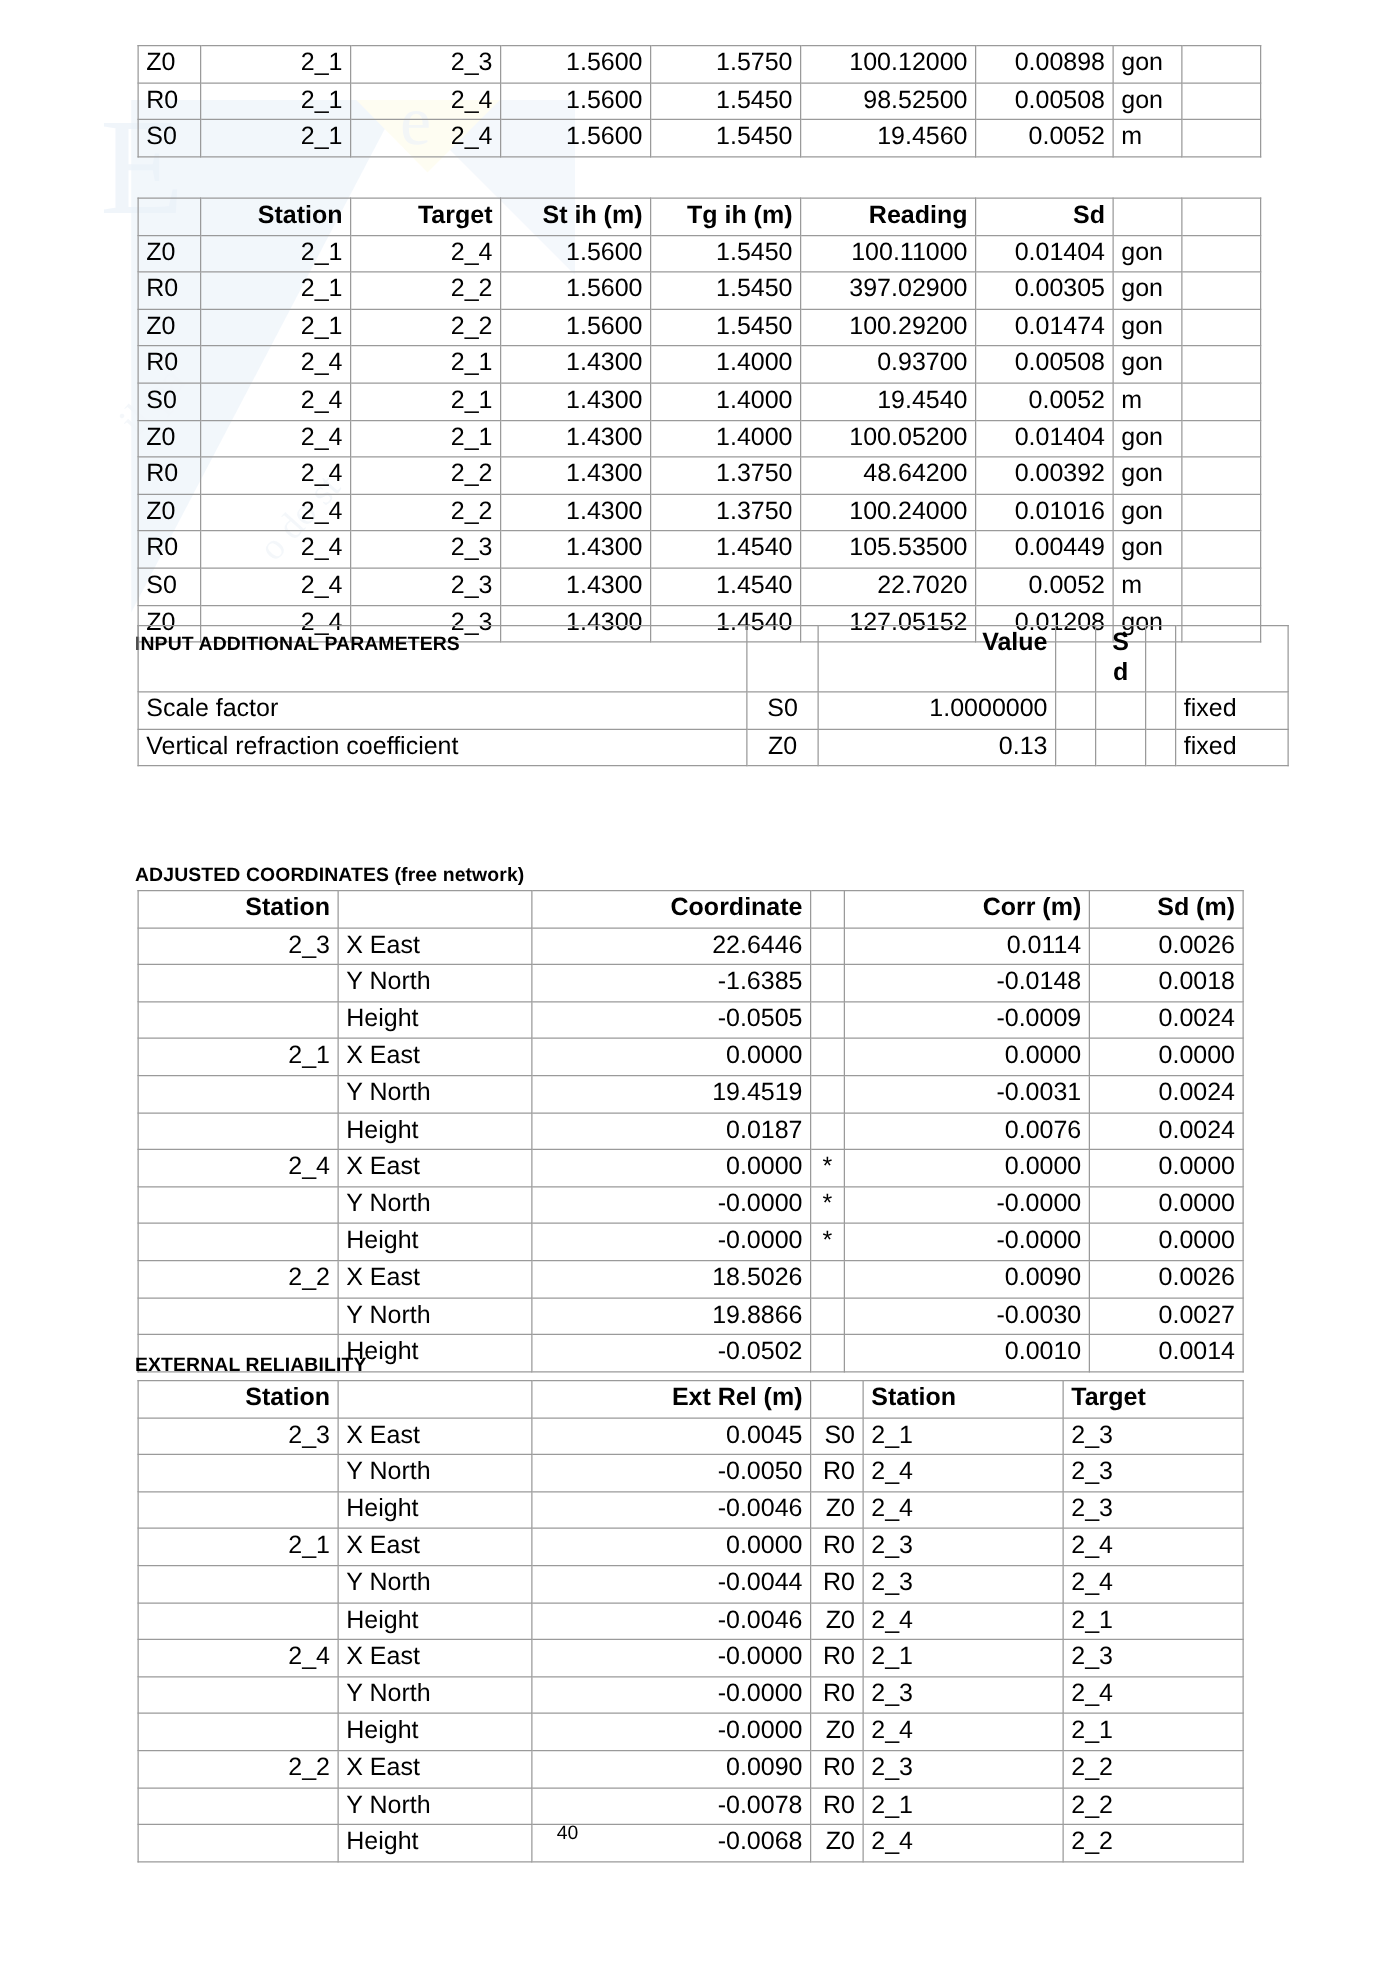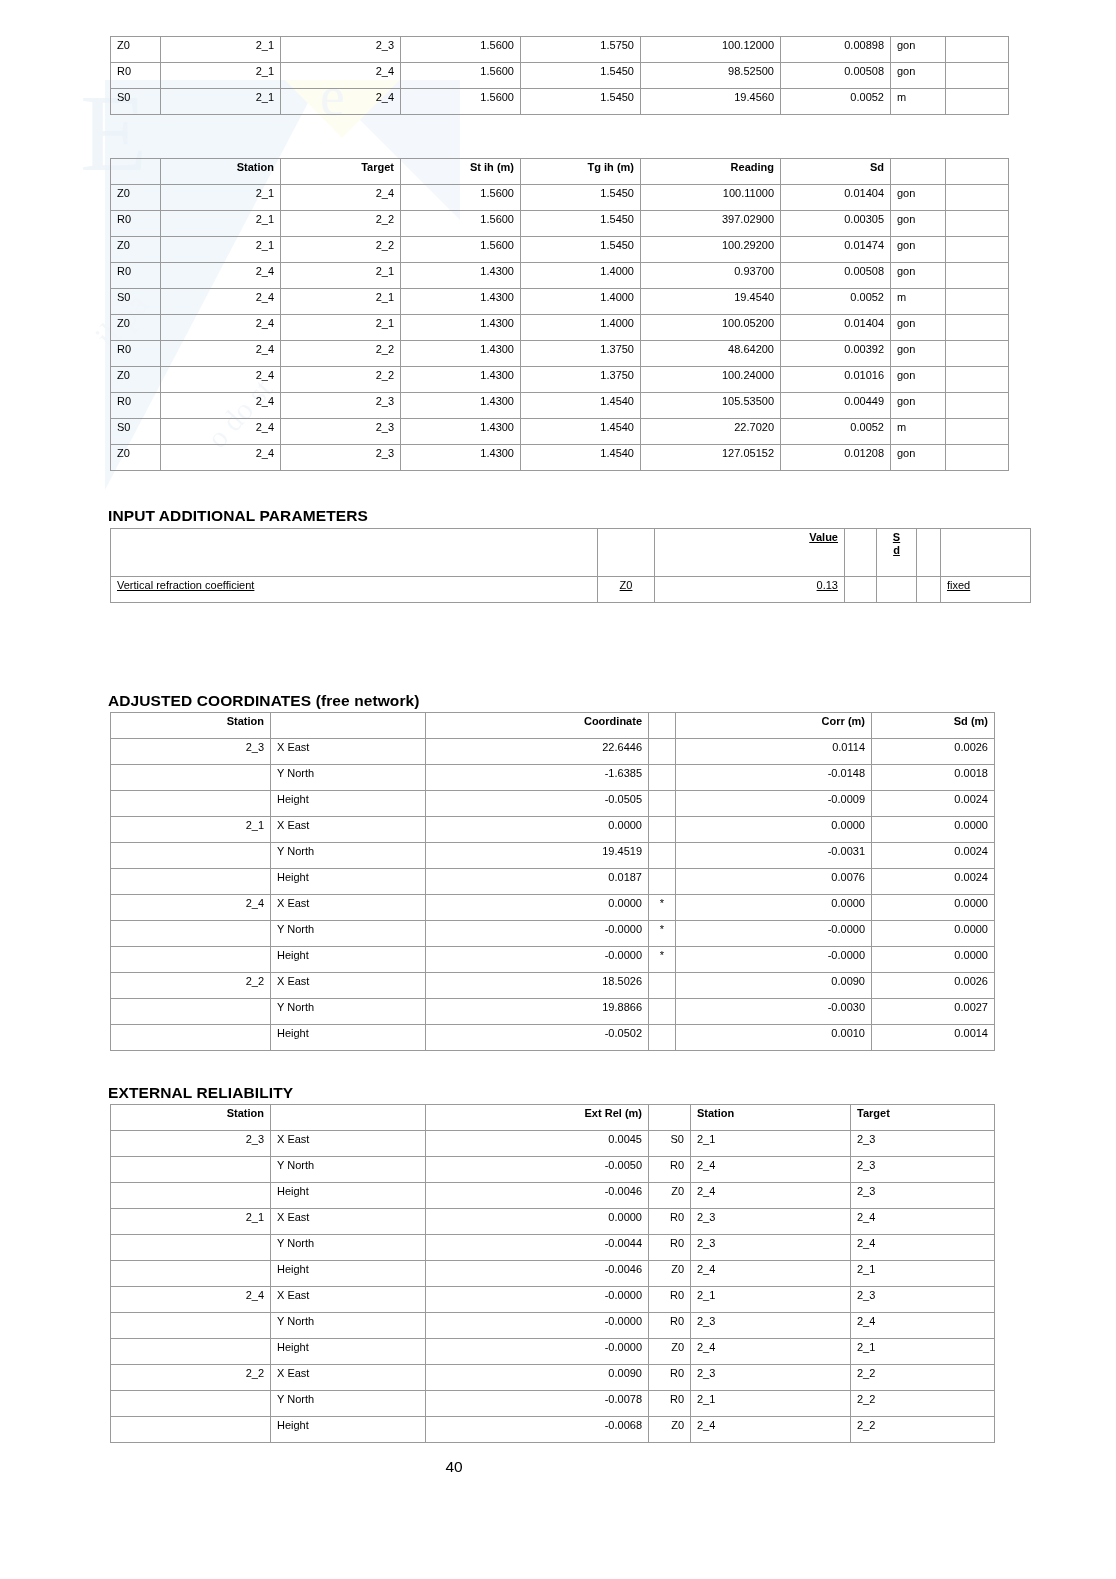--- a/index.html
+++ b/index.html
@@ -31,21 +31,21 @@
   #page {
     position: relative;
     z-index: 2;
     padding: 0;
   }
 
   
   table.doc {
     border-collapse: collapse;
     table-layout: fixed;
-    font-size: 11px;
+    font-size: 20px;
     background: transparent;
   }
   table.doc td, table.doc th {
     border: 1px solid #9a9a9a;
     padding: 2px 6px 3px 6px;
     font-weight: normal;
     vertical-align: top;
     line-height: 1.18;
     background: transparent;
   }
@@ -72,21 +72,21 @@
   
   #tbl-measure-top { position: absolute; left: 110px; top: 36px; width: 898px; }
   #tbl-measure-top td { height: 20px; }
 
   
   #tbl-measure-main { position: absolute; left: 110px; top: 158px; width: 898px; }
   #tbl-measure-main td, #tbl-measure-main th { height: 20px; }
 
   
   #ttl-params { position: absolute; left: 108px; top: 507px; }
-  #tbl-params { position: absolute; left: 110px; top: 528px; width: 920px; text-decoration: underline; }
+  #tbl-params { position: absolute; left: 110px; top: 500px; width: 920px; }
   #tbl-params td, #tbl-params th { height: 20px; }
   #tbl-params thead th { height: 42px; vertical-align: top; }
 
   
   #ttl-adjcoord { position: absolute; left: 108px; top: 692px; }
   #tbl-adjcoord { position: absolute; left: 110px; top: 712px; width: 884px; }
   #tbl-adjcoord td, #tbl-adjcoord th { height: 20px; }
 
   
   #ttl-extrel { position: absolute; left: 108px; top: 1084px; }
@@ -328,20 +328,29 @@
         <th class="c"></th>
         <th class="r">Value</th>
         <th class="c"></th>
         <th class="c"><span>S</span><br><span>d</span></th>
         <th class="c"></th>
         <th class="l"></th>
       </tr>
     </thead>
     <tbody id="params-body">
         <tr>
+          <td class="l">Scale factor</td>
+          <td class="c">S0</td>
+          <td class="r">1.0000000</td>
+          <td class="c"></td>
+          <td class="r"></td>
+          <td class="c"></td>
+          <td class="l">fixed</td>
+        </tr>
+        <tr>
           <td class="l">Vertical refraction coefficient</td>
           <td class="c">Z0</td>
           <td class="r">0.13</td>
           <td class="c"></td>
           <td class="r"></td>
           <td class="c"></td>
           <td class="l">fixed</td>
         </tr>
       </tbody>
   </table>

